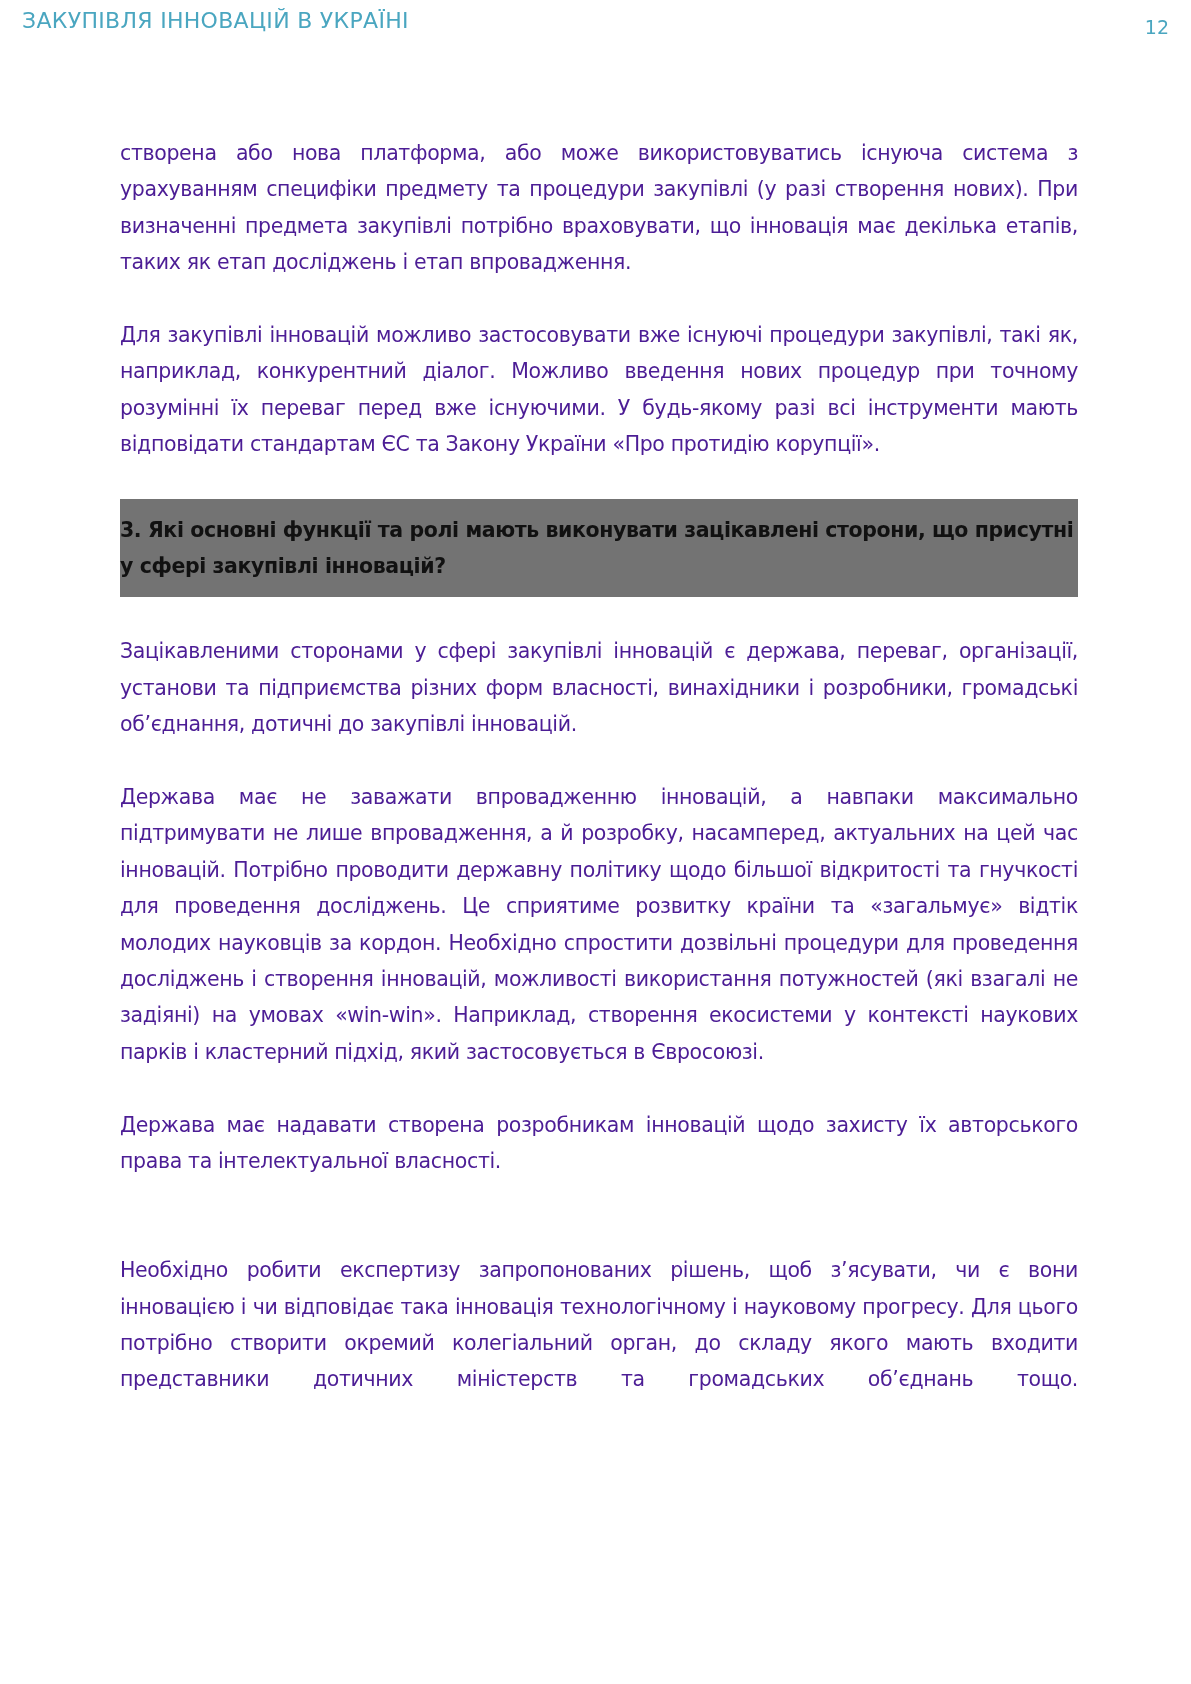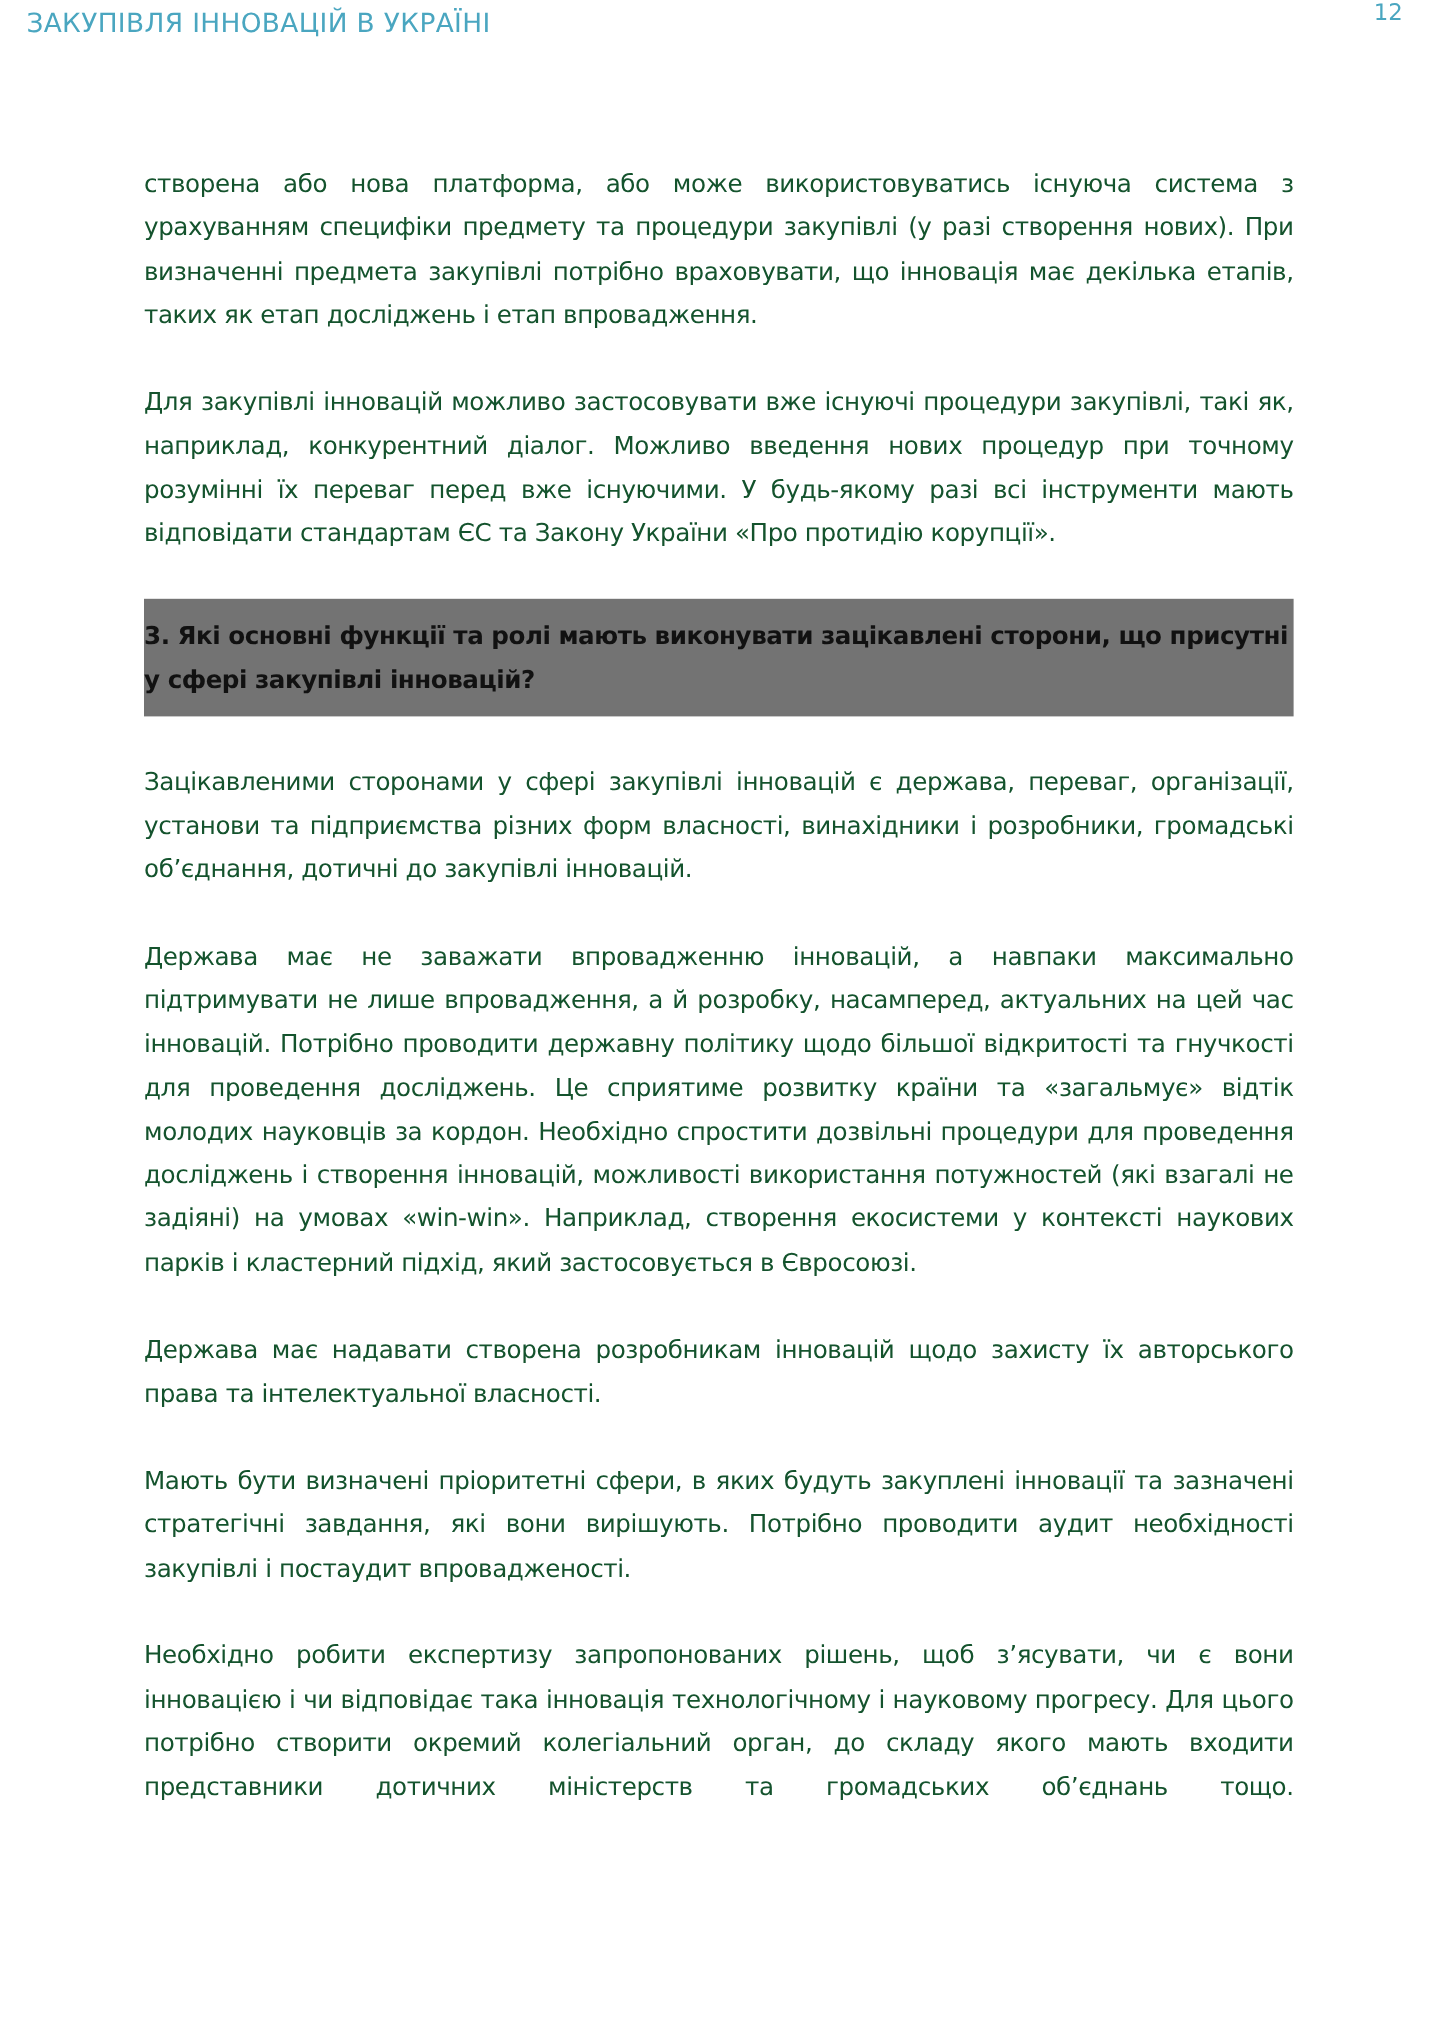--- a/index.html
+++ b/index.html
@@ -20,37 +20,37 @@
     top: 8px;
     font-family: "DejaVu Sans", sans-serif;
     font-size: 22px;
     font-weight: normal;
     letter-spacing: 0.3px;
     color: #4aa6c0;
   }
   .page-number {
     position: absolute;
     right: 22px;
-    top: 0;
+    top: 16px;
     font-family: "DejaVu Sans", sans-serif;
     font-size: 19px;
     color: #4aa6c0;
   }
   .content {
     position: absolute;
     left: 120px;
     top: 135px;
     width: 958px;
   }
   .para {
     margin: 0;
     font-family: "DejaVu Sans", sans-serif;
     font-size: 20.5px;
     line-height: 36.4px;
-    color: #14532d;
+    color: #4c1d95;
     text-align: justify;
     text-align-last: left;
     letter-spacing: -0.35px;
     word-spacing: 0px;
   }
   .gap {
     height: 36.4px;
   }
   .highlight-box {
     background: #737373;
@@ -87,16 +87,15 @@
     <p class="q">3. Які основні функції та ролі мають виконувати зацікавлені сторони, що присутні у сфері закупівлі інновацій?</p>
   </div>
   <div class="gap"></div>
 
   <p class="para">Зацікавленими сторонами у сфері закупівлі інновацій є держава, переваг, організації, установи та підприємства різних форм власності, винахідники і розробники, громадські об’єднання, дотичні до закупівлі інновацій.</p>
   <div class="gap"></div>
   <p class="para">Держава має не заважати впровадженню інновацій, а навпаки максимально підтримувати не лише впровадження, а й розробку, насамперед, актуальних на цей час інновацій. Потрібно проводити державну політику щодо більшої відкритості та гнучкості для проведення досліджень. Це сприятиме розвитку країни та «загальмує» відтік молодих науковців за кордон. Необхідно спростити дозвільні процедури для проведення досліджень і створення інновацій, можливості використання потужностей (які взагалі не задіяні) на умовах «win-win». Наприклад, створення екосистеми у контексті наукових парків і кластерний підхід, який застосовується в Євросоюзі.</p>
   <div class="gap"></div>
   <p class="para">Держава має надавати створена розробникам інновацій щодо захисту їх авторського права та інтелектуальної власності.</p>
   <div class="gap"></div>
-  <p class="para">Мають бути визначені пріоритетні сфери, в яких будуть закуплені інновації та зазначені стратегічні завдання, які вони вирішують. Потрібно проводити аудит необхідності закупівлі і постаудит впровадженості.</p>
   <div class="gap"></div>
   <p class="para last-line-justify">Необхідно робити експертизу запропонованих рішень, щоб з’ясувати, чи є вони інновацією і чи відповідає така інновація технологічному і науковому прогресу. Для цього потрібно створити окремий колегіальний орган, до складу якого мають входити представники дотичних міністерств та громадських об’єднань тощо.</p>
 </div>
 
 </body></html>

